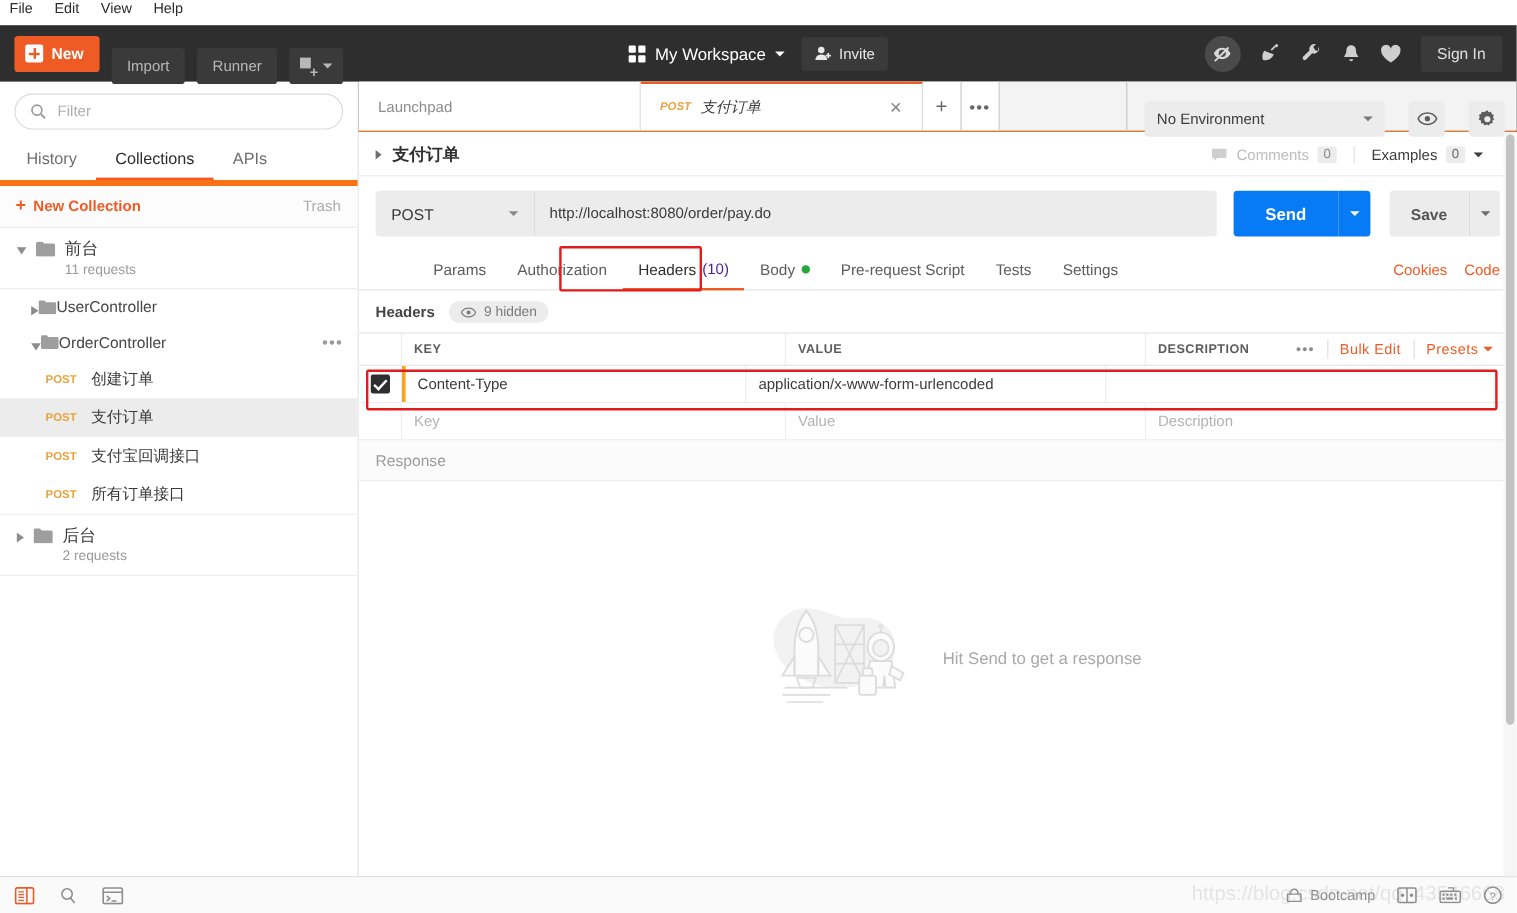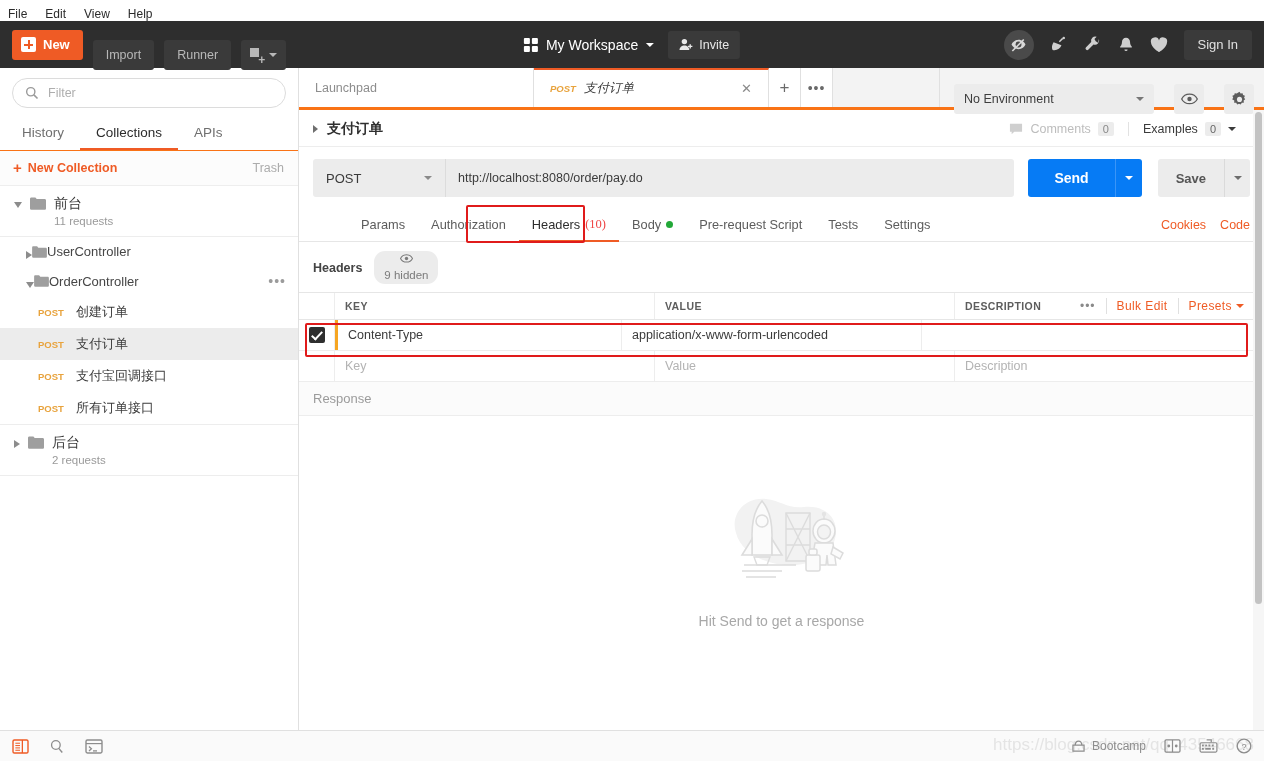--- a/index.html
+++ b/index.html
@@ -5,21 +5,21 @@
   * { box-sizing: border-box; margin: 0; padding: 0; }
   html, body {
     width: 1264px; height: 761px;
     font-family: "Liberation Sans", sans-serif;
     background: #fff; overflow: hidden;
   }
   body { position: relative; }
 
   
   .menubar {
-    height: 21px; background: #fff; display: flex; align-items: flex-end;
+    height: 21px; background: #fff; display: flex; align-items: flex-start;
     padding-left: 8px; gap: 18px; font-size: 12px; color: #2b2b2b;
     border-bottom: 0;
   }
   .menubar span { cursor: default; }
 
   
   .toolbar {
     height: 47px; background: #2e2e2e; display: flex; align-items: center;
     padding: 0 12px; gap: 10px; position: relative;
   }
@@ -104,21 +104,21 @@
   .filter-box {
     height: 30px; border: 1px solid #dcdcdc; border-radius: 15px;
     display: flex; align-items: center; padding: 0 12px; gap: 9px;
   }
   .filter-box input {
     border: 0; outline: 0; font-size: 12.5px; color: #444; flex: 1;
     font-family: "Liberation Sans", sans-serif; background: transparent;
   }
   .filter-box input::placeholder { color: #aeaeae; }
   .side-tabs {
-    display: flex; border-bottom: 1px solid #f97316; padding: 0 6px;
+    display: flex; border-bottom: 5px solid #f97316; padding: 0 6px;
   }
   .side-tab {
     font-size: 13.5px; color: #6f6f6f; padding: 9px 16px 8px 16px;
     cursor: pointer; border-bottom: 2px solid transparent;
   }
   .side-tab.active { color: #2c2c2c; border-bottom-color: #ef5b25; }
   .coll-actions {
     display: flex; align-items: center; justify-content: space-between;
     padding: 10px 14px 10px 13px; border-bottom: 1px solid #eee;
     background: #fcfcfc;
@@ -159,21 +159,21 @@
   .req-row.selected { background: #ececec; }
   .verb { font-size: 9.5px; font-weight: bold; color: #e8a33d; width: 26px; }
   .req-name { font-size: 13px; color: #3b3b3b; }
   .tree-sep { border-bottom: 1px solid #ededed; }
 
   
   .main { flex: 1; display: flex; flex-direction: column; background: #fff;
           position: relative; min-width: 0; }
   .tabbar {
     height: 42px; background: #000000; display: flex; align-items: stretch;
-    border-bottom: 3px solid #f97316; position: relative;
+    border-bottom: 1px solid #f97316; position: relative;
   }
   .rtab {
     min-width: 235px; display: flex; align-items: center; padding: 0 16px;
     font-size: 12.5px; color: #8d8d8d; border-right: 1px solid #e0e0e0;
     background: #fff; cursor: pointer; gap: 8px; position: relative;
   }
   .rtab.inactive { background: #fff; }
   .rtab.active {
     background: #fff; color: #3d3d3d; border-top: 2px solid #ef5b25;
     padding-top: 0;
@@ -271,40 +271,40 @@
     display: flex; align-items: center; padding: 0 14px;
     border-bottom: 1px solid #e6e6e6; position: relative; height: 33px;
   }
   .rq-tab {
     font-size: 12.8px; color: #5c5c5c; padding: 0 13px; height: 33px;
     display: flex; align-items: center; gap: 5px; cursor: pointer;
     border-bottom: 2px solid transparent; position: relative;
   }
   .rq-tab:first-child { padding-left: 0; margin-left: 48px; }
   .rq-tab.active { color: #2e2e2e; border-bottom-color: #ef5b25; }
-  .rq-count { color: #ef4444; font-size: 12.5px; font-family: Liberation Serif, serif; }
+  .rq-count { color: #4c1d95; font-size: 12.5px; }
   .greendot {
     width: 7px; height: 7px; border-radius: 50%; background: #22a838;
     display: inline-block;
   }
   .annot-box {
     position: absolute; border: 2px solid #e01b1b; border-radius: 2px;
     pointer-events: none;
   }
   .rq-right { margin-left: auto; display: flex; gap: 14px; }
   .rq-link { color: #ef5b25; font-size: 12.5px; cursor: pointer; }
 
   .hdr-label-row {
     display: flex; align-items: center; gap: 12px; padding: 9px 14px 8px 14px;
   }
   .hdr-label { font-size: 12.5px; color: #444; font-weight: bold; }
   .hidden-pill {
     background: #ececec; border-radius: 11px; padding: 3px 10px;
     font-size: 11.5px; color: #7b7b7b; display: flex; align-items: center;
-    gap: 6px; cursor: pointer; flex-direction: column;
+    gap: 6px; cursor: pointer;
   }
 
   .tbl { border-top: 1px solid #e6e6e6; position: relative; }
   .tbl-head {
     display: flex; align-items: center; height: 27px;
     border-bottom: 1px solid #e6e6e6; font-size: 10.5px; color: #5d5d5d;
     font-weight: bold; letter-spacing: .4px;
   }
   .c-chk { width: 36px; flex: none; border-right: 1px solid #ededed; height: 100%; }
   .c-key { width: 320px; flex: none; padding-left: 10px; border-right: 1px solid #ededed;
@@ -340,21 +340,21 @@
   }
   .row-accent {
     width: 3px; background: #f6a623; align-self: stretch; flex: none;
   }
 
   .resp-hd {
     padding: 9px 14px; font-size: 13px; color: #9b9b9b;
     border-bottom: 1px solid #ededed; background: #fbfbfb;
   }
   .resp-body {
-    flex: 1; display: flex; flex-direction: column; align-items: center;
+    flex: 1; display: flex; flex-direction: row; align-items: center;
     justify-content: center; gap: 14px; padding-bottom: 36px;
   }
   .resp-msg { font-size: 14px; color: #a8a8a8; }
 
   
   .vscroll {
     position: absolute; right: 0; top: 42px; width: 11px; bottom: 0;
     background: #f6f6f6;
   }
   .vscroll i {

